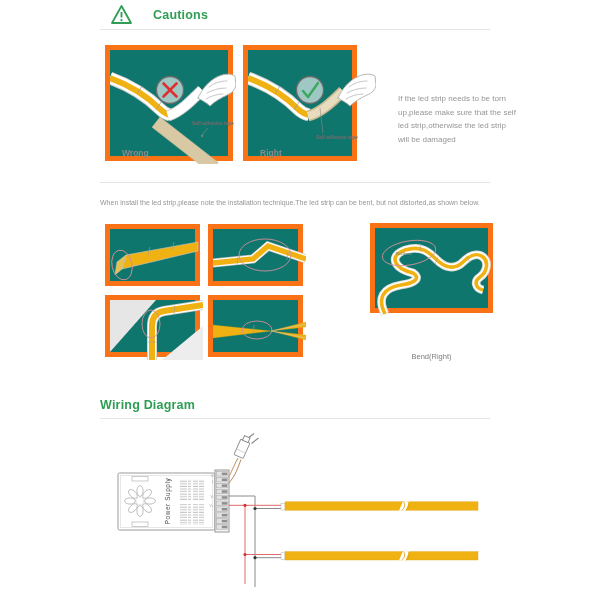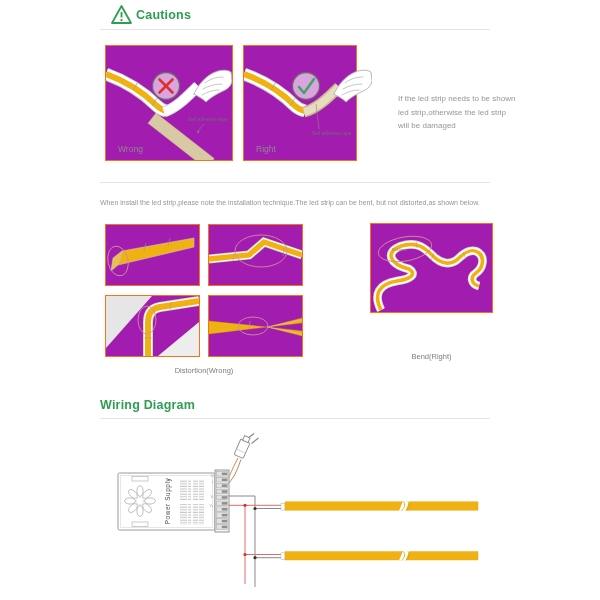--- a/index.html
+++ b/index.html
@@ -1,20 +1,20 @@
 <!DOCTYPE html>
 <html><head>
 <meta charset="utf-8">
 <style>
   html,body{margin:0;padding:0;background:#fff;}
   .canvas{position:relative;width:600px;height:600px;background:#ffffff;overflow:hidden;
           font-family:"Liberation Sans",sans-serif;}
   .hr{position:absolute;height:1px;background:#e4e4e4;}
-  .panel{position:absolute;border:1px solid #f97316;background:#a21caf;box-sizing:border-box;}
-  .heading{position:absolute;display:flex;align-items:center;gap:3px;}
+  .panel{position:absolute;border:5px solid #f97316;background:#0f766e;box-sizing:border-box;font-weight:bold;}
+  .heading{position:absolute;display:flex;align-items:center;gap:20px;}
   .heading .t{color:#2f9e54;font-weight:bold;font-size:12.5px;letter-spacing:.2px;}
   .note{position:absolute;left:398px;top:92px;width:130px;color:#969696;font-size:8px;line-height:13.6px;}
   .instruction{position:absolute;left:100px;top:199px;width:420px;color:#969696;font-size:7px;white-space:nowrap;}
   .caption{position:absolute;color:#7d7d7d;font-size:7.5px;text-align:center;}
   svg{display:block;}
   svg text{font-family:"Liberation Sans",sans-serif;}
 </style>
 </head>
 <body>
 
@@ -98,21 +98,22 @@
         <path d="M 55,41 L 60,47 L 70,33" fill="none" stroke="#3aa85c" stroke-width="2.4" stroke-linecap="round" stroke-linejoin="round"></path>
       </g>
 
       <line x1="75" y1="83" x2="72" y2="58" stroke="#8a8a8a" stroke-width="0.6"></line>
       <text x="68" y="89" font-size="4.8" fill="#6e6e6e">Self adhesive tape</text>
       <text x="12" y="106" font-size="8.5" fill="#8a8a8a">Right</text>
     </svg>
   </div>
 
   <div class="note">
-    <div>If the led strip needs to be shown</div>
+    <div>If the led strip needs to be torn</div>
+    <div>up,please make sure that the self</div>
     <div>led strip,otherwise the led strip</div>
     <div>will be damaged</div>
   </div>
 
   <div class="hr" style="left:100px;top:182px;width:390px;"></div>
 
   <div class="instruction">When install the led strip,please note the installation technique.The led strip can be bent, but not distorted,as shown below.</div>
 
   <div class="panel" style="left:105px;top:224px;width:95px;height:62px;">
     <svg width="93" height="60" viewBox="0 0 93 60">
@@ -149,21 +150,20 @@
     <svg width="93" height="60" viewBox="0 0 93 60">
       <polygon points="0,25 0,38 58,31" fill="#f0b213" stroke="#d9a50f" stroke-width="0.3"></polygon>
       <polygon points="58,31 93,22 93,27" fill="#f0b213" stroke="#d9a50f" stroke-width="0.3"></polygon>
       <polygon points="58,31 93,35 93,40" fill="#f0b213" stroke="#d9a50f" stroke-width="0.3"></polygon>
       <line x1="58" y1="31" x2="93" y2="24" stroke="#cccccc" stroke-width="0.5"></line>
       <line x1="58" y1="31" x2="93" y2="38" stroke="#cccccc" stroke-width="0.5"></line>
       <line x1="40" y1="33" x2="41" y2="25" stroke="#9a9a9a" stroke-width="0.6"></line>
       <ellipse cx="44" cy="30" rx="15" ry="9" fill="none" stroke="#cf8f98" stroke-width="0.9"></ellipse>
     </svg>
   </div>
-  <div class="caption" style="left:104px;top:366px;width:200px;">Distortion(Wrong)</div>
 
   <div class="panel" style="left:370px;top:223px;width:123px;height:90px;">
     <svg width="121" height="88" viewBox="0 0 121 88">
       <path d="M 10,86 C 2,70 8,60 26,57 C 40,55 46,50 38,45 C 18,40 14,28 30,22 C 46,17 54,24 62,32 C 70,40 80,42 88,34 C 94,28 102,24 108,29 C 114,34 112,44 105,49 C 99,53 100,60 108,62" fill="none" stroke="#dddddd" stroke-width="8.6"></path>
       <path d="M 10,86 C 2,70 8,60 26,57 C 40,55 46,50 38,45 C 18,40 14,28 30,22 C 46,17 54,24 62,32 C 70,40 80,42 88,34 C 94,28 102,24 108,29 C 114,34 112,44 105,49 C 99,53 100,60 108,62" fill="none" stroke="#ffffff" stroke-width="6.6"></path>
       <path d="M 10,86 C 2,70 8,60 26,57 C 40,55 46,50 38,45 C 18,40 14,28 30,22 C 46,17 54,24 62,32 C 70,40 80,42 88,34 C 94,28 102,24 108,29 C 114,34 112,44 105,49 C 99,53 100,60 108,62" fill="none" stroke="#f0b213" stroke-width="3.6"></path>
       <line x1="45" y1="16" x2="46" y2="24" stroke="#9a9a9a" stroke-width="0.5"></line>
       <line x1="63" y1="29" x2="60" y2="36" stroke="#9a9a9a" stroke-width="0.5"></line>
       <line x1="92" y1="28" x2="95" y2="35" stroke="#9a9a9a" stroke-width="0.5"></line>
       <ellipse cx="34" cy="25" rx="27" ry="12" transform="rotate(-10 34 25)" fill="none" stroke="#cf8f98" stroke-width="0.9"></ellipse>

